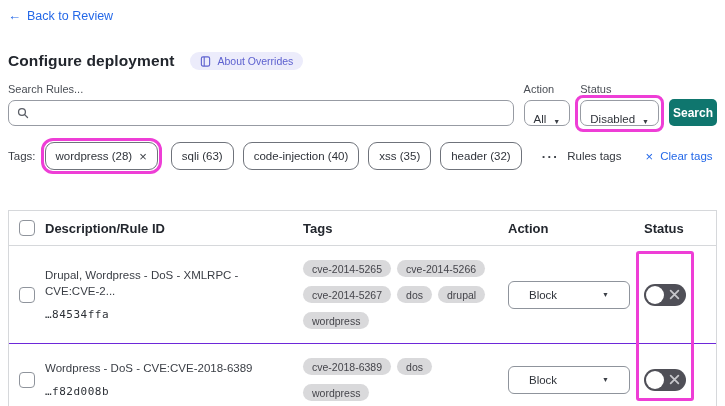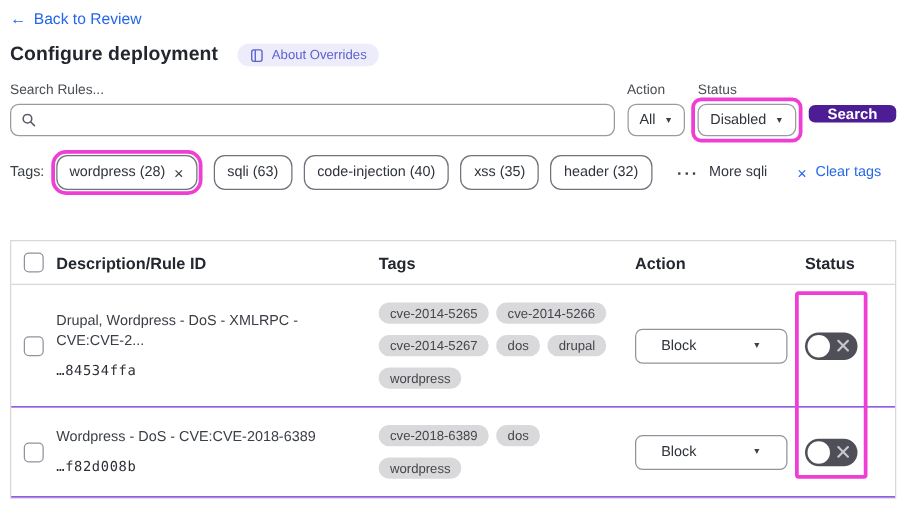--- a/index.html
+++ b/index.html
@@ -10,21 +10,21 @@
     overflow: hidden;
   }
   .page { position: relative; padding: 6px 8px 0 8px; width: 725px; height: 406px; }
 
   
   .back-link {
     display: inline-flex; align-items: center; gap: 6px;
     color: #2468e8; font-size: 12.5px; cursor: pointer; text-decoration: none;
   }
   .back-arrow { font-size: 13px; line-height: 1; }
-  .title-row { display: flex; align-items: center; gap: 16px; margin-top: 11px; }
+  .title-row { display: flex; align-items: center; gap: 16px; margin-top: 28px; }
   .page-title { font-size: 15.5px; font-weight: bold; color: #22262d; letter-spacing: .1px; }
   .about-badge {
     display: inline-flex; align-items: center; gap: 6px;
     background: #ececfb; color: #5d61cf; font-size: 10.5px;
     padding: 3px 10px; border-radius: 10px; cursor: pointer;
   }
 
   
   .filter-bar { display: flex; align-items: flex-start; margin-top: 13px; gap: 10px; }
   .fgroup { display: flex; flex-direction: column; gap: 5px; }
@@ -32,31 +32,31 @@
   .search-group { flex: 1; }
   .search-box {
     display: flex; align-items: center; gap: 7px;
     border: 1px solid #979ba3; border-radius: 7px; height: 26px; padding: 0 8px; background:#fff;
   }
   .search-box input {
     border: none; outline: none; flex: 1; font-size: 11.5px;
     font-family: "Liberation Sans", sans-serif; background: transparent;
   }
   .select {
-    display: inline-flex; align-items: center; justify-content: space-between; gap: 7px;
+    display: inline-flex; align-items: flex-end; justify-content: space-between; gap: 7px;
     border: 1px solid #979ba3; border-radius: 7px; height: 26px; padding: 0 9px;
     font-size: 11.5px; background: #fff; cursor: pointer; white-space: nowrap; color:#2f333a;
   }
   .caret { font-size: 7px; color: #3c4047; }
   .hl { border: 3px solid #ee3ed6; }
   .status-hl { border-radius: 8px; padding: 2px; margin: -5px; }
   .btn-group { margin-top: 16px; }
   .search-btn {
-    background: #4c1d95; color: #ffffff; font-size: 12px; font-weight: bold;
-    border: none; border-radius: 5px; height: 14px; padding: 0 15px;
+    background: #0f766e; color: #ffffff; font-size: 12px; font-weight: bold;
+    border: none; border-radius: 5px; height: 27px; padding: 0 4px;
     font-family: "Liberation Sans", sans-serif; cursor: pointer;
   }
 
   
   .tags-bar { display: flex; align-items: center; margin-top: 15px; gap: 9px; font-size: 11.5px; }
   .tags-label { color: #3a3e45; }
   .tag-hl { border-radius: 12px; padding: 1px; margin: -4px 0 -4px -4px; display: inline-flex; }
   .tag-pill {
     display: inline-flex; align-items: center; gap: 7px;
     border: 1.4px solid #6f737b; border-radius: 9px; padding: 0 10px; height: 28px;
@@ -164,21 +164,21 @@
       </span>
     </span>
 
     <span class="tag-pill">sqli (63)</span>
     <span class="tag-pill">code-injection (40)</span>
     <span class="tag-pill">xss (35)</span>
     <span class="tag-pill">header (32)</span>
 
     <span class="more-tags">
       <span class="dots">···</span>
-      <span>More sqli</span>
+      <span>Rules tags</span>
     </span>
 
     <span class="clear-tags">
       <span class="clear-x">×</span>
       <span class="clear-label">Clear tags</span>
     </span>
   </div>
 
   <div class="rules-table">
 

